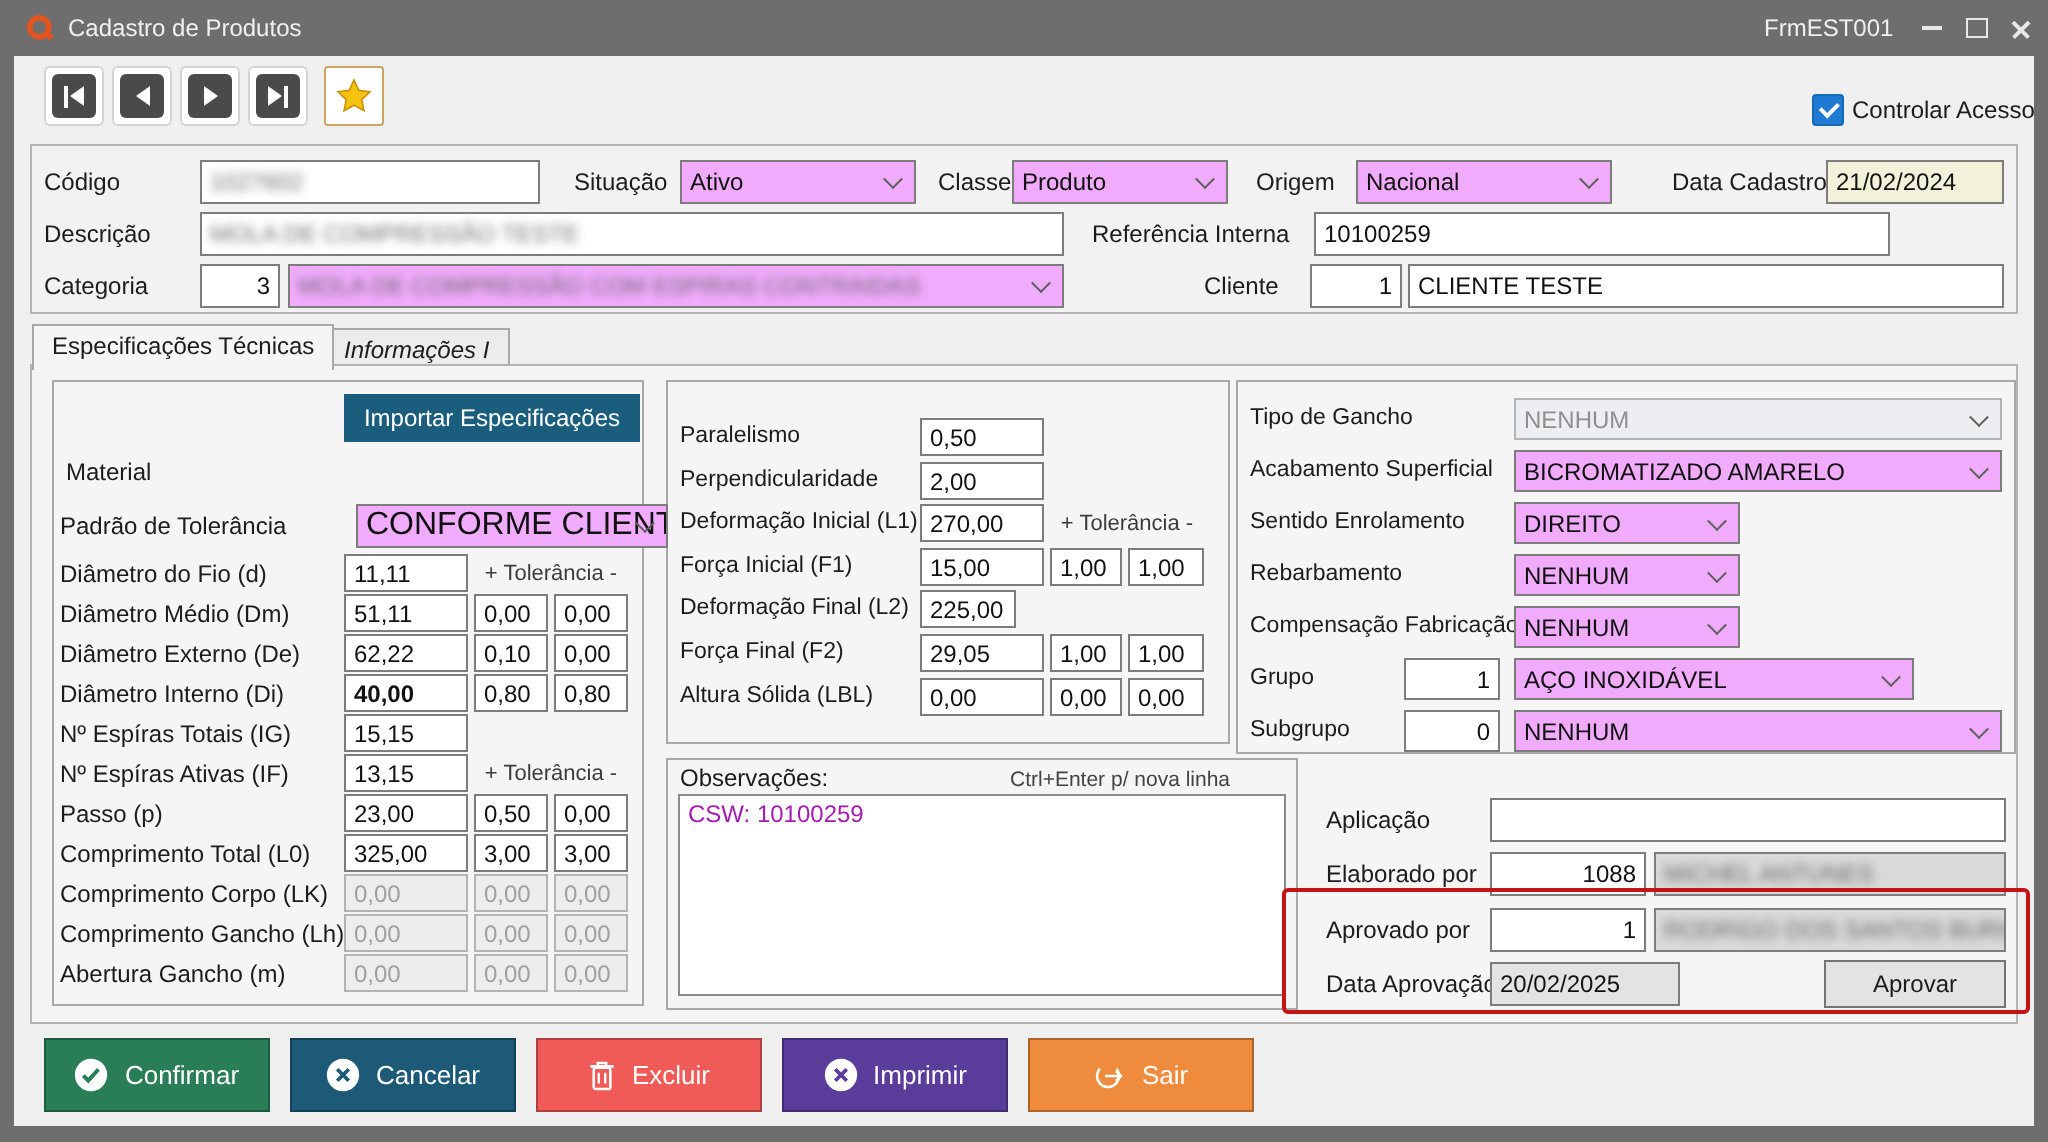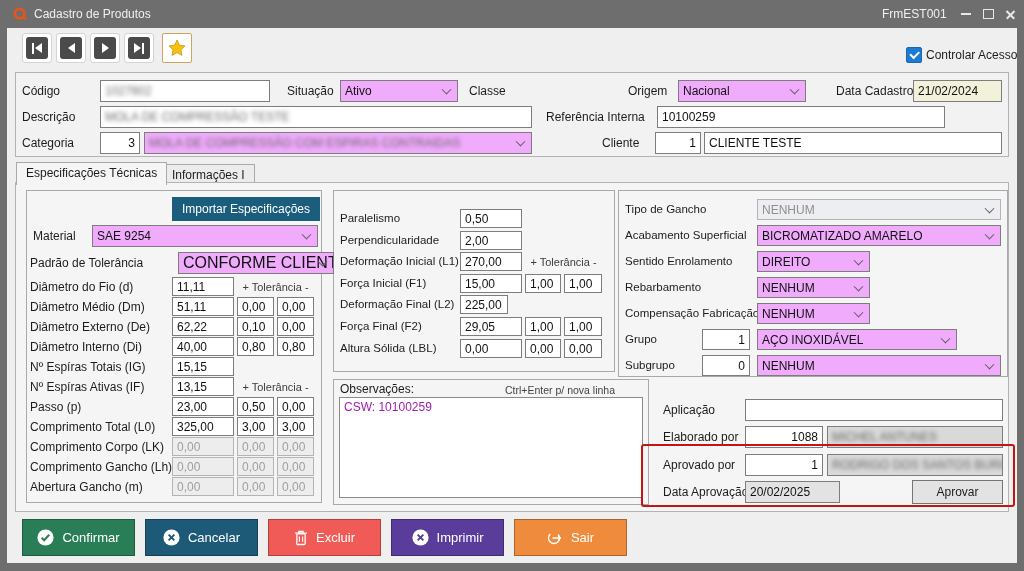--- a/index.html
+++ b/index.html
@@ -117,20 +117,23 @@
   <div class="panel" style="left:15px;top:72px;width:994px;height:85px;"></div>
   <span class="lbl" style="left:22px;top:84px;">Código</span>
   <div class="tb" style="left:100px;top:80px;width:170px;">
       <span class="blur">1027602</span>
     </div>
   <span class="lbl" style="left:287px;top:84px;">Situação</span>
   <div class="combo" style="left:340px;top:80px;width:118px;">
       <span>Ativo</span>
     </div>
   <span class="lbl" style="left:469px;top:84px;">Classe</span>
+  <div class="combo" style="left:506px;top:80px;width:108px;">
+      <span>Produto</span>
+    </div>
   <span class="lbl" style="left:628px;top:84px;">Origem</span>
   <div class="combo" style="left:678px;top:80px;width:128px;">
       <span>Nacional</span>
     </div>
   <span class="lbl" style="left:836px;top:84px;">Data Cadastro</span>
   <div class="tb khaki" style="left:913px;top:80px;width:89px;">
       <span>21/02/2024</span>
     </div>
 
   <span class="lbl" style="left:22px;top:110px;">Descrição</span>
@@ -151,51 +154,48 @@
     </div>
   <span class="lbl" style="left:602px;top:136px;">Cliente</span>
   <div class="tb num" style="left:655px;top:132px;width:46px;">
       <span>1</span>
     </div>
   <div class="tb" style="left:704px;top:132px;width:298px;">
       <span>CLIENTE TESTE</span>
     </div>
 
   <div class="tab active" style="left:16px;top:162px;">Especificações Técnicas</div>
-  <div class="tab" style="left:162px;top:164px;">Informações I</div>
+  <div class="tab" style="left:162px;top:164px;font-style:italic;">Informações I</div>
   <div class="panel" style="left:15px;top:182px;width:994px;height:330px;background:#f5f5f5;"></div>
 
   <div class="grp" style="left:26px;top:190px;width:296px;height:313px;"></div>
   <div class="grp" style="left:333px;top:190px;width:282px;height:182px;"></div>
   <div class="grp" style="left:333px;top:379px;width:316px;height:126px;"></div>
   <div class="grp" style="left:618px;top:190px;width:390px;height:187px;"></div>
 
   <div id="importar-btn" style="left: 172px; top: 197px; width: 148px; height: 24px; background: rgb(26, 93, 124);">Importar Especificações</div>
   <span class="lbl" style="left:33px;top:229px;">Material</span>
-  <div class="combo" style="left:92px;top:225px;width:226px;">
-      <span>SAE 9254</span>
-    </div>
   <span class="lbl" style="left:30px;top:256px;">Padrão de Tolerância</span>
   <div class="combo" style="left:178px;top:252px;width:156px;font-size:16px;text-align:center;">
       <span>CONFORME CLIENTE</span>
     </div>
   <div id="left-rows">
       <div class="lbl" style="left: 30px; top: 280px;">Diâmetro do Fio (d)</div>
       <div class="tb" style="left: 172px; top: 277px; width: 62px; height: 19px;">11,11</div>
       <div class="tolhead" style="left: 234px; top: 281px; width: 83px;">+ Tolerância -</div>
       <div class="lbl" style="left: 30px; top: 300px;">Diâmetro Médio (Dm)</div>
       <div class="tb" style="left: 172px; top: 297px; width: 62px; height: 19px;">51,11</div>
       <div class="tb" style="left: 237px; top: 297px; width: 37px; height: 19px;">0,00</div>
       <div class="tb" style="left: 277px; top: 297px; width: 37px; height: 19px;">0,00</div>
       <div class="lbl" style="left: 30px; top: 320px;">Diâmetro Externo (De)</div>
       <div class="tb" style="left: 172px; top: 317px; width: 62px; height: 19px;">62,22</div>
       <div class="tb" style="left: 237px; top: 317px; width: 37px; height: 19px;">0,10</div>
       <div class="tb" style="left: 277px; top: 317px; width: 37px; height: 19px;">0,00</div>
       <div class="lbl" style="left: 30px; top: 340px;">Diâmetro Interno (Di)</div>
-      <div class="tb" style="left: 172px; top: 337px; width: 62px; height: 19px;">40,00</div>
+      <div class="tb" style="left: 172px; top: 337px; width: 62px; height: 19px; font-weight: bold;">40,00</div>
       <div class="tb" style="left: 237px; top: 337px; width: 37px; height: 19px;">0,80</div>
       <div class="tb" style="left: 277px; top: 337px; width: 37px; height: 19px;">0,80</div>
       <div class="lbl" style="left: 30px; top: 360px;">Nº Espíras Totais (IG)</div>
       <div class="tb" style="left: 172px; top: 357px; width: 62px; height: 19px;">15,15</div>
       <div class="lbl" style="left: 30px; top: 380px;">Nº Espíras Ativas (IF)</div>
       <div class="tb" style="left: 172px; top: 377px; width: 62px; height: 19px;">13,15</div>
       <div class="tolhead" style="left: 234px; top: 381px; width: 83px;">+ Tolerância -</div>
       <div class="lbl" style="left: 30px; top: 400px;">Passo (p)</div>
       <div class="tb" style="left: 172px; top: 397px; width: 62px; height: 19px;">23,00</div>
       <div class="tb" style="left: 237px; top: 397px; width: 37px; height: 19px;">0,50</div>

